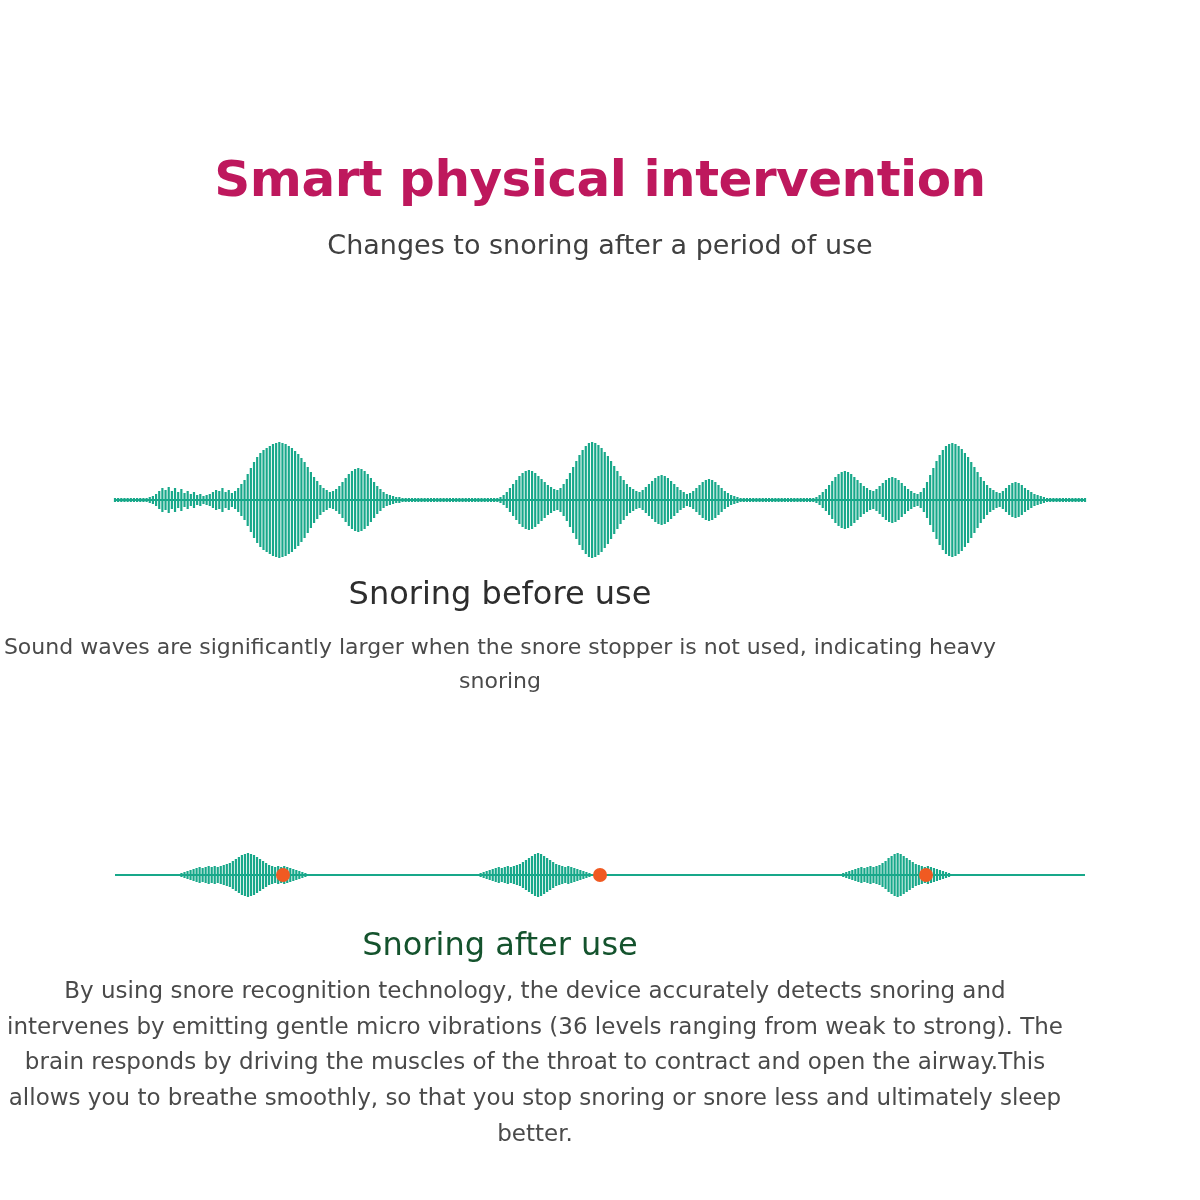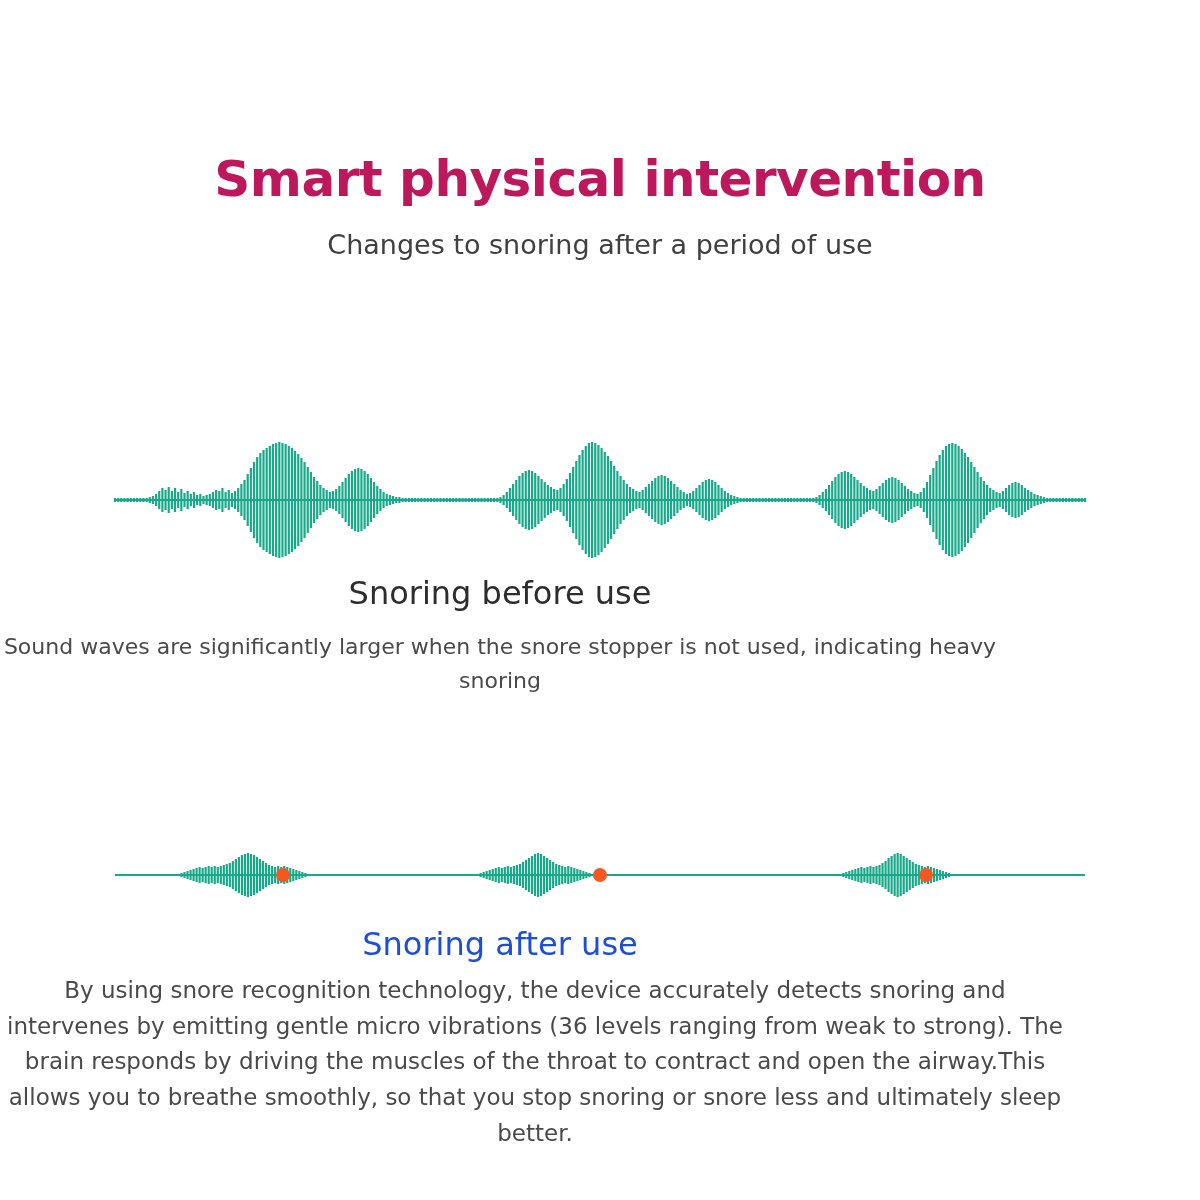--- a/index.html
+++ b/index.html
@@ -69,21 +69,21 @@
     font-size: 22px;
     color: #4a4a4a;
     line-height: 1.55;
     margin-top: 18px;
   }
 
   
   .after-caption {
     text-align: center;
     font-size: 32px;
-    color: #1d4ed8;
+    color: #14532d;
     margin-top: 10px;
   }
   .after-body {
     margin: 10px auto 8px auto;
     width: 1070px;
     text-align: center;
     font-size: 23px;
     line-height: 1.55;
     color: #4a4a4a;
   }

